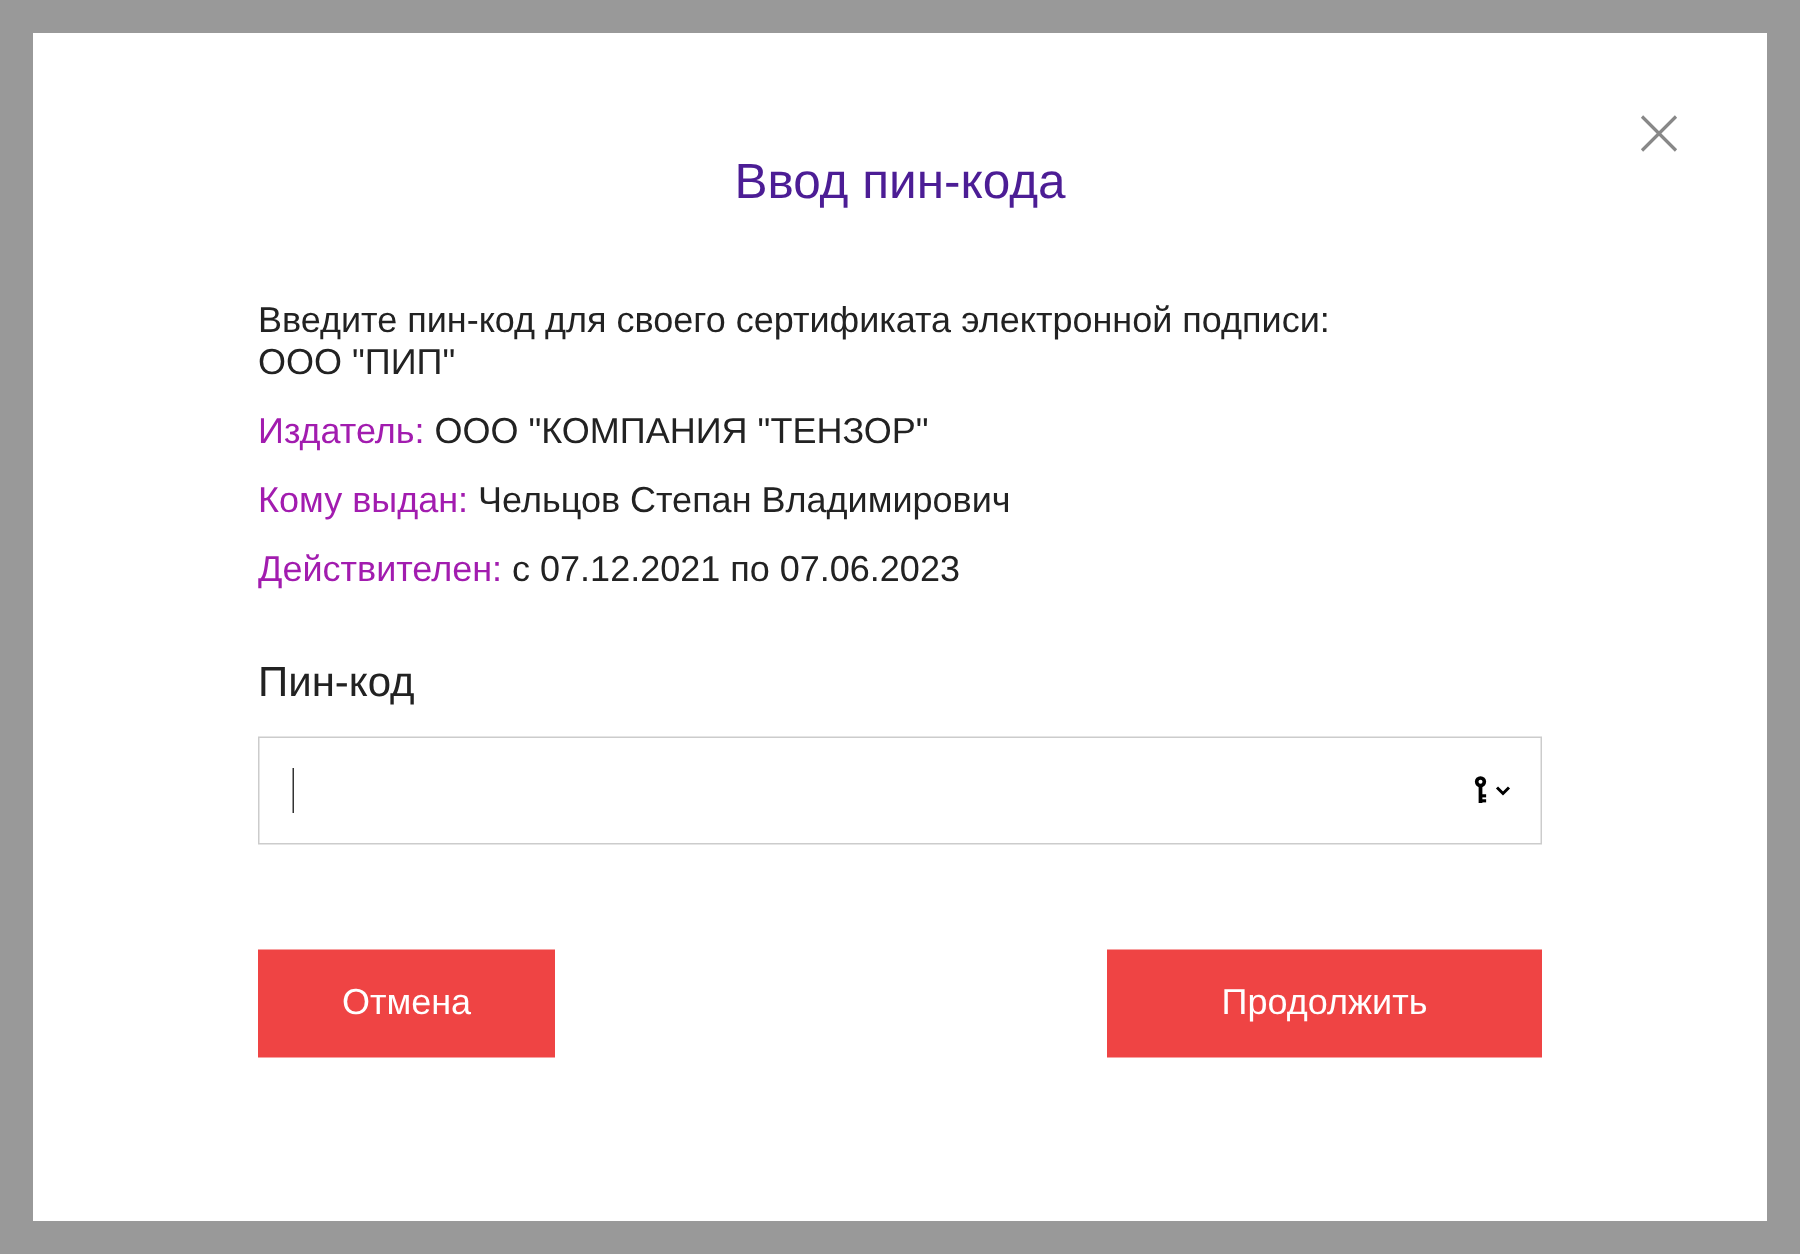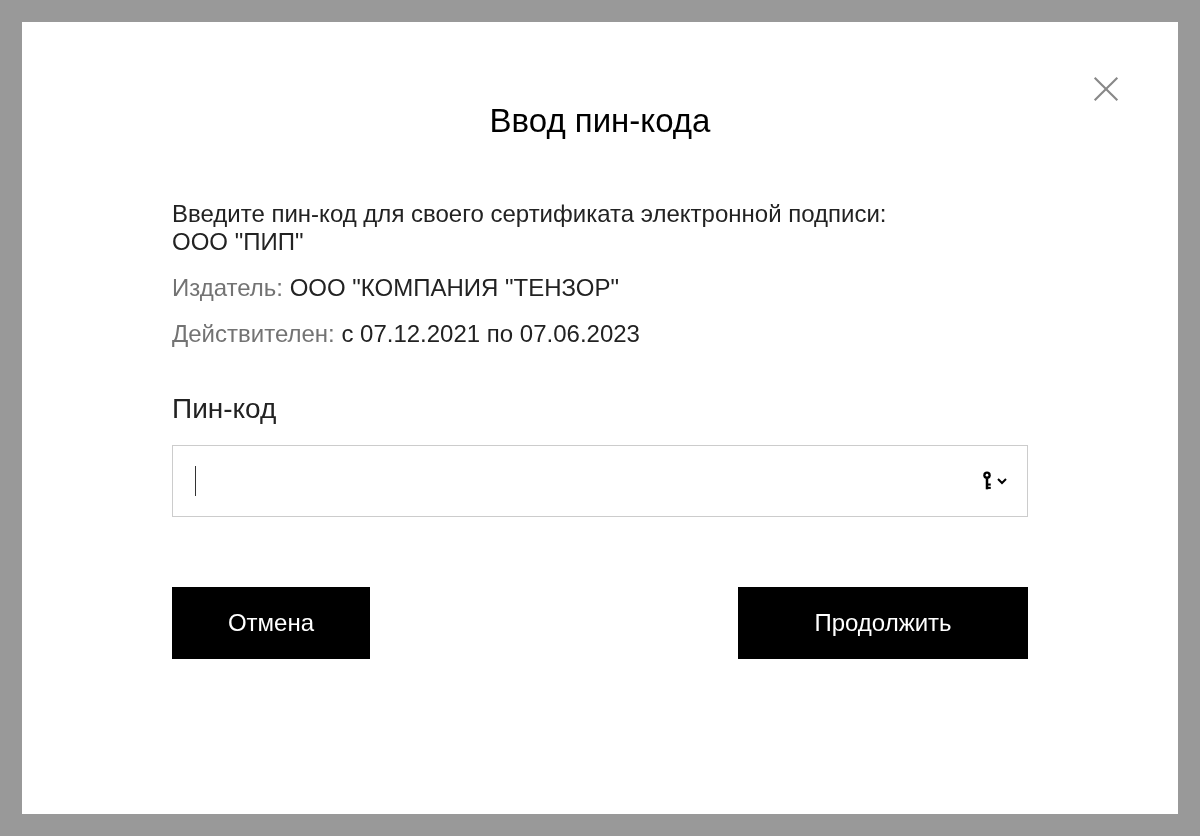--- a/index.html
+++ b/index.html
@@ -33,21 +33,21 @@
       cursor: pointer;
       color: #888;
     }
     .close-btn svg {
       width: 100%;
       height: 100%;
     }
     .title {
       font-size: 33px;
       font-weight: 400;
-      color: #000000;
+      color: #4c1d95;
       text-align: center;
       margin-top: 30px;
       margin-bottom: 60px;
     }
     .instruction {
       font-size: 24px;
       color: #222;
     }
     .info-block {
       margin-bottom: 45px;
@@ -55,21 +55,21 @@
     .company {
       font-size: 24px;
       color: #222;
       margin-bottom: 18px;
     }
     .field-row {
       font-size: 24px;
       margin-bottom: 18px;
     }
     .field-label {
-      color: #737373;
+      color: #a21caf;
     }
     .field-value {
       color: #222;
     }
     .pin-label {
       font-size: 28px;
       color: #222;
       margin-bottom: 20px;
     }
     .input-wrapper {
@@ -110,21 +110,21 @@
     }
     .key-icon-wrap svg.chev {
       width: 10px;
       height: 8px;
     }
     .buttons {
       display: flex;
       justify-content: space-between;
     }
     .btn {
-      background: #000000;
+      background: #ef4444;
       color: #fff;
       font-size: 24px;
       border: none;
       padding: 22px 24px;
       cursor: pointer;
       min-width: 198px;
       text-align: center;
     }
     .btn-continue {
       min-width: 290px;
@@ -144,20 +144,23 @@
   <h1 class="title">Ввод пин-кода</h1>
 
   <p class="instruction">Введите пин-код для своего сертификата электронной подписи:</p>
 
   <div class="info-block">
     <div class="company">ООО "ПИП"</div>
     <div class="field-row">
       <span class="field-label">Издатель: </span><span class="field-value">ООО "КОМПАНИЯ "ТЕНЗОР"</span>
     </div>
     <div class="field-row">
+      <span class="field-label">Кому выдан: </span><span class="field-value">Чельцов Степан Владимирович</span>
+    </div>
+    <div class="field-row">
       <span class="field-label">Действителен: </span><span class="field-value">с 07.12.2021  по 07.06.2023</span>
     </div>
   </div>
 
   <div class="pin-label">Пин-код</div>
 
   <div class="input-wrapper">
     <div class="cursor-line"></div>
     <input type="password" class="pin-input" value="" style="">
     <div class="key-icon-wrap">

